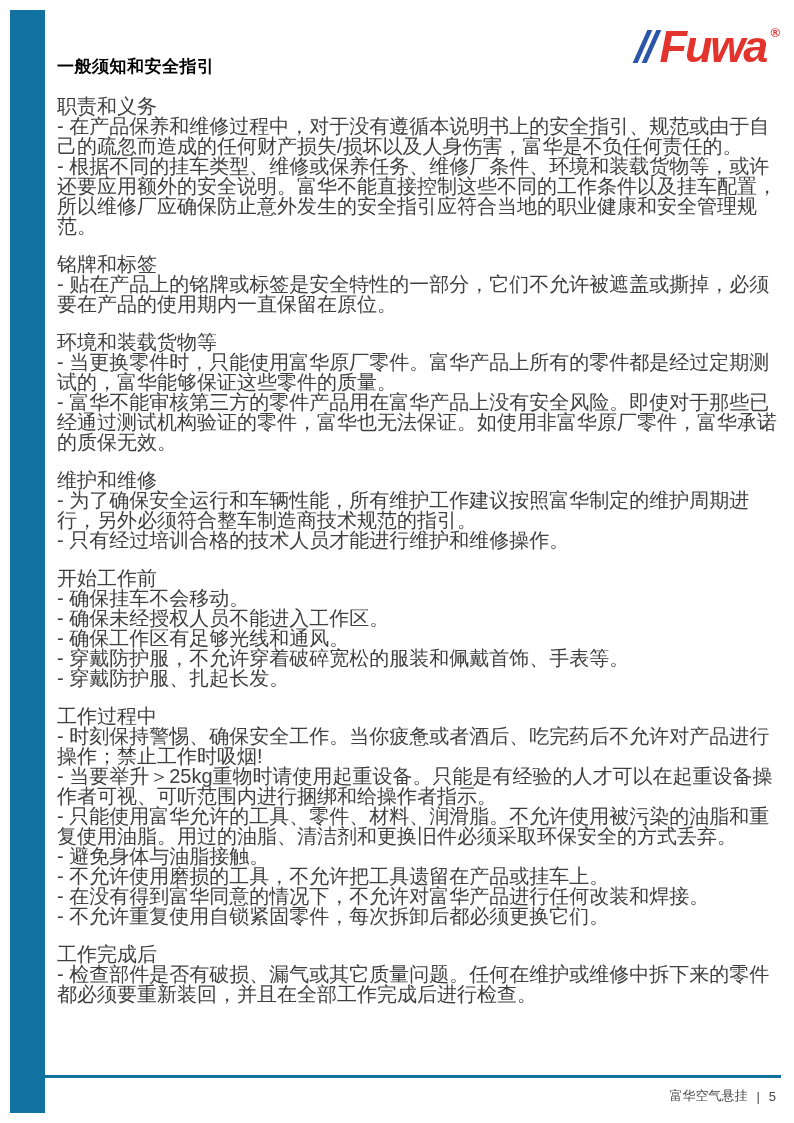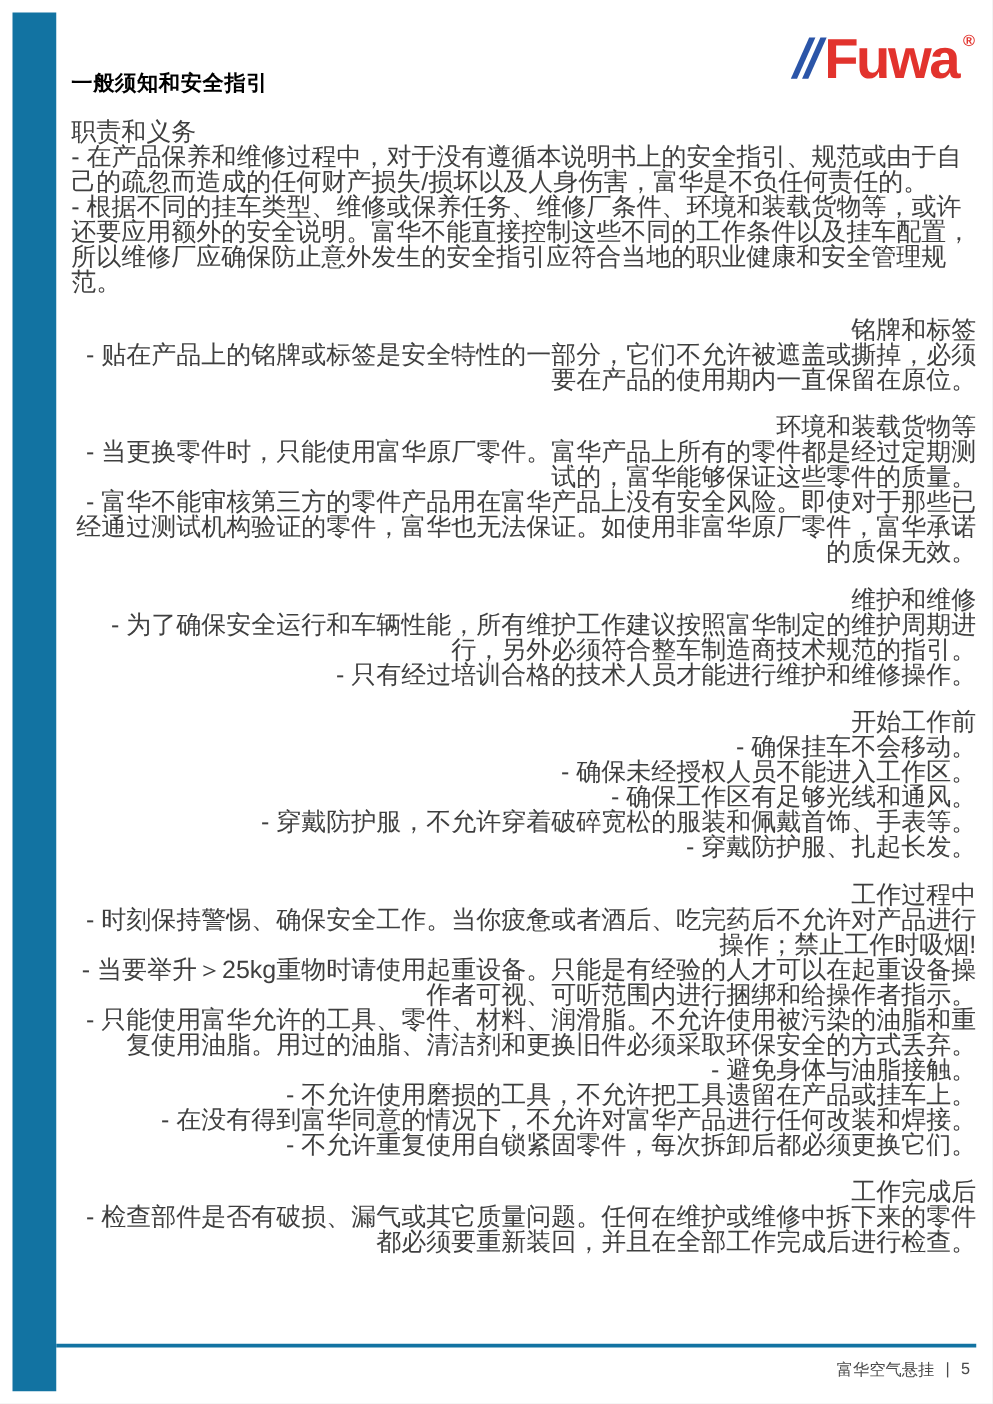--- a/index.html
+++ b/index.html
@@ -41,20 +41,21 @@
     margin-top: 6px;
     background: var(--logo-slash-blue);
     transform: skewX(-24deg);
   }
   .logo .slash.s1 { margin-right: 4px; }
   .logo .slash.s2 { margin-right: 5px; }
   .logo-text {
     font-size: 45px;
     line-height: 1;
     font-weight: bold;
+    font-style: italic;
     letter-spacing: -2px;
     color: var(--logo-red);
   }
   .logo-reg {
     font-size: 13px;
     font-weight: bold;
     color: var(--logo-red);
     margin-left: 4px;
     margin-top: 1px;
   }
@@ -69,39 +70,39 @@
     letter-spacing: 0.5px;
   }
   .content {
     position: absolute;
     left: 57px;
     top: 96px;
     width: 724px;
     font-size: 20px;
     line-height: 20px;
   }
-  .section + .section { margin-top: 18px; text-align: right; }
+  .section + .section { margin-top: 18px; }
   .section-heading { color: var(--text); }
   .section-line { color: var(--text); }
   .footer-rule {
     position: absolute;
     left: 45px;
     top: 1075px;
     width: 736px;
     height: 3px;
     background: var(--accent);
   }
   .footer-text {
     position: absolute;
     right: 18px;
     top: 1087px;
     font-size: 13px;
     color: #4a4a4a;
     display: flex;
-    align-items: flex-start;
+    align-items: center;
   }
   .footer-text .sep { margin: 0 9px; color: #4a4a4a; }
 </style>
 </head>
 <body>
 
 <div class="page">
 
   <div class="accent-bar"></div>
 

